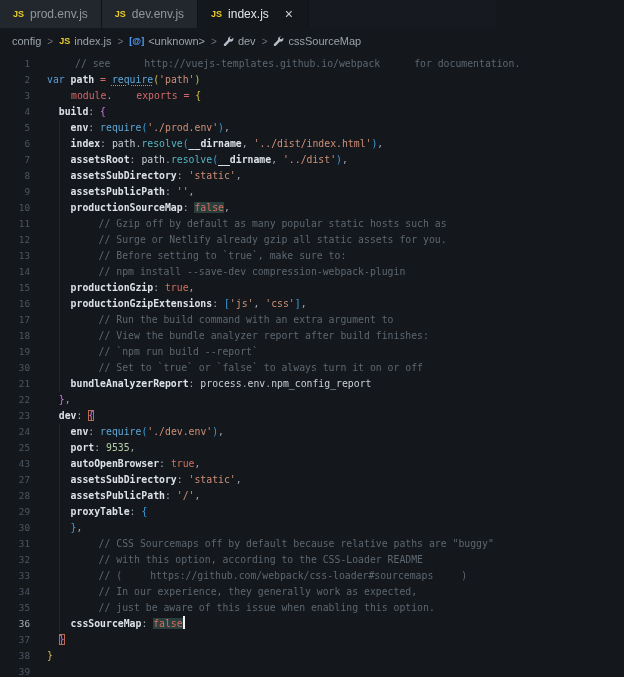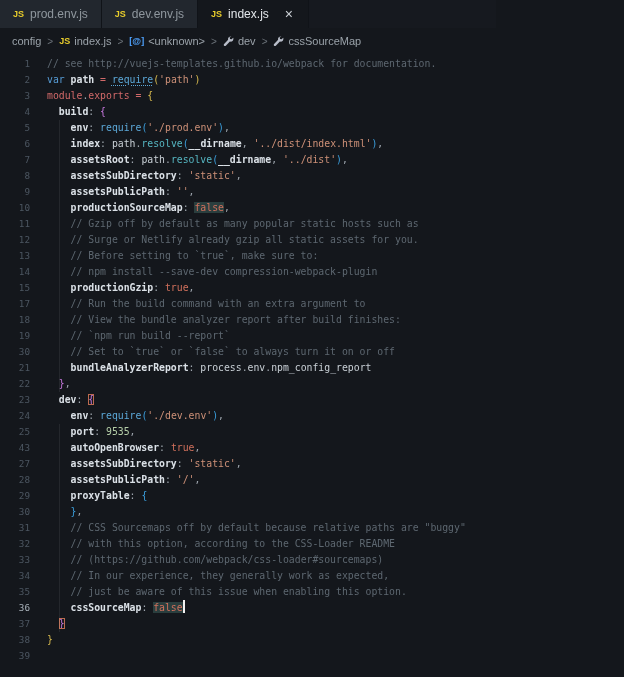--- a/index.html
+++ b/index.html
@@ -31,25 +31,25 @@
   .ln { width:30px; text-align:right; color:#4c5661; font-size:9.3px;
         flex:0 0 30px; margin-right:17px; user-select:none; }
   .ln.cur { color:#a9b2ba; }
   .lt { flex:1; color:#c9d0d6; }
 
   .guide { position:absolute; width:1px; background:rgba(255,255,255,0.07); left:59px; }
   .g1 { top:66px; height:272px; }
   .g2 { top:370px; height:208px; }
 
   
-  .cm   { color:#5d6770; }
+  .cm   { color:#5d6770;margin-left:28px; }
   .u    { }
   .k    { color:#569cd6; }
   .id   { color:#dbe1e7; font-weight:bold; }
-  .prop { color:#d16969; }
+  .prop { color:#d16969;margin-left:24px; }
   .op   { color:#d16969; }
   .s    { color:#ce9178; }
   .n    { color:#b5cea8; }
   .b    { color:#d1705c; }
   .p    { color:#9da5ad; }
   .plain{ color:#c9d0d6; }
   .fn   { color:#56b6c2; }
   .req  { color:#5ca8d8; }
   .dots { text-decoration:underline dotted; text-underline-offset:2px; }
   .bg   { color:#d7ba4f; }
@@ -124,20 +124,21 @@
         <div class="line"><span class="ln">6</span><span class="lt"><span>    </span><span class="id">index</span><span class="p">: </span><span class="plain">path</span><span class="p">.</span><span class="fn">resolve</span><span class="bb">(</span><span class="id">__dirname</span><span class="p">, </span><span class="s">'../dist/index.html'</span><span class="bb">)</span><span class="p">,</span></span></div>
         <div class="line"><span class="ln">7</span><span class="lt"><span>    </span><span class="id">assetsRoot</span><span class="p">: </span><span class="plain">path</span><span class="p">.</span><span class="fn">resolve</span><span class="bb">(</span><span class="id">__dirname</span><span class="p">, </span><span class="s">'../dist'</span><span class="bb">)</span><span class="p">,</span></span></div>
         <div class="line"><span class="ln">8</span><span class="lt"><span>    </span><span class="id">assetsSubDirectory</span><span class="p">: </span><span class="s">'static'</span><span class="p">,</span></span></div>
         <div class="line"><span class="ln">9</span><span class="lt"><span>    </span><span class="id">assetsPublicPath</span><span class="p">: </span><span class="s">''</span><span class="p">,</span></span></div>
         <div class="line"><span class="ln">10</span><span class="lt"><span>    </span><span class="id">productionSourceMap</span><span class="p">: </span><span class="b hl">false</span><span class="p">,</span></span></div>
         <div class="line"><span class="ln">11</span><span class="lt"><span>    </span><span class="cm">// Gzip off by default as many popular static hosts such as</span></span></div>
         <div class="line"><span class="ln">12</span><span class="lt"><span>    </span><span class="cm">// Surge or Netlify already gzip all static assets for you.</span></span></div>
         <div class="line"><span class="ln">13</span><span class="lt"><span>    </span><span class="cm">// Before setting to `true`, make sure to:</span></span></div>
         <div class="line"><span class="ln">14</span><span class="lt"><span>    </span><span class="cm">// npm install --save-dev compression-webpack-plugin</span></span></div>
         <div class="line"><span class="ln">15</span><span class="lt"><span>    </span><span class="id">productionGzip</span><span class="p">: </span><span class="b">true</span><span class="p">,</span></span></div>
+        <div class="line"><span class="ln">16</span><span class="lt"><span>    </span><span class="id">productionGzipExtensions</span><span class="p">: </span><span class="bb">[</span><span class="s">'js'</span><span class="p">, </span><span class="s">'css'</span><span class="bb">]</span><span class="p">,</span></span></div>
         <div class="line"><span class="ln">17</span><span class="lt"><span>    </span><span class="cm">// Run the build command with an extra argument to</span></span></div>
         <div class="line"><span class="ln">18</span><span class="lt"><span>    </span><span class="cm">// View the bundle analyzer report after build finishes:</span></span></div>
         <div class="line"><span class="ln">19</span><span class="lt"><span>    </span><span class="cm">// `npm run build --report`</span></span></div>
         <div class="line"><span class="ln">30</span><span class="lt"><span>    </span><span class="cm">// Set to `true` or `false` to always turn it on or off</span></span></div>
         <div class="line"><span class="ln">21</span><span class="lt"><span>    </span><span class="id">bundleAnalyzerReport</span><span class="p">: </span><span class="plain">process</span><span class="p">.</span><span class="plain">env</span><span class="p">.</span><span class="plain">npm_config_report</span></span></div>
         <div class="line"><span class="ln">22</span><span class="lt"><span>  </span><span class="bp">}</span><span class="p">,</span></span></div>
         <div class="line"><span class="ln">23</span><span class="lt"><span>  </span><span class="id">dev</span><span class="p">: </span><span class="bp box">{</span></span></div>
         <div class="line"><span class="ln">24</span><span class="lt"><span>    </span><span class="id">env</span><span class="p">: </span><span class="req">require</span><span class="bb">(</span><span class="s">'./dev.env'</span><span class="bb">)</span><span class="p">,</span></span></div>
         <div class="line"><span class="ln">25</span><span class="lt"><span>    </span><span class="id">port</span><span class="p">: </span><span class="n">9535</span><span class="p">,</span></span></div>
         <div class="line"><span class="ln">43</span><span class="lt"><span>    </span><span class="id">autoOpenBrowser</span><span class="p">: </span><span class="b">true</span><span class="p">,</span></span></div>

